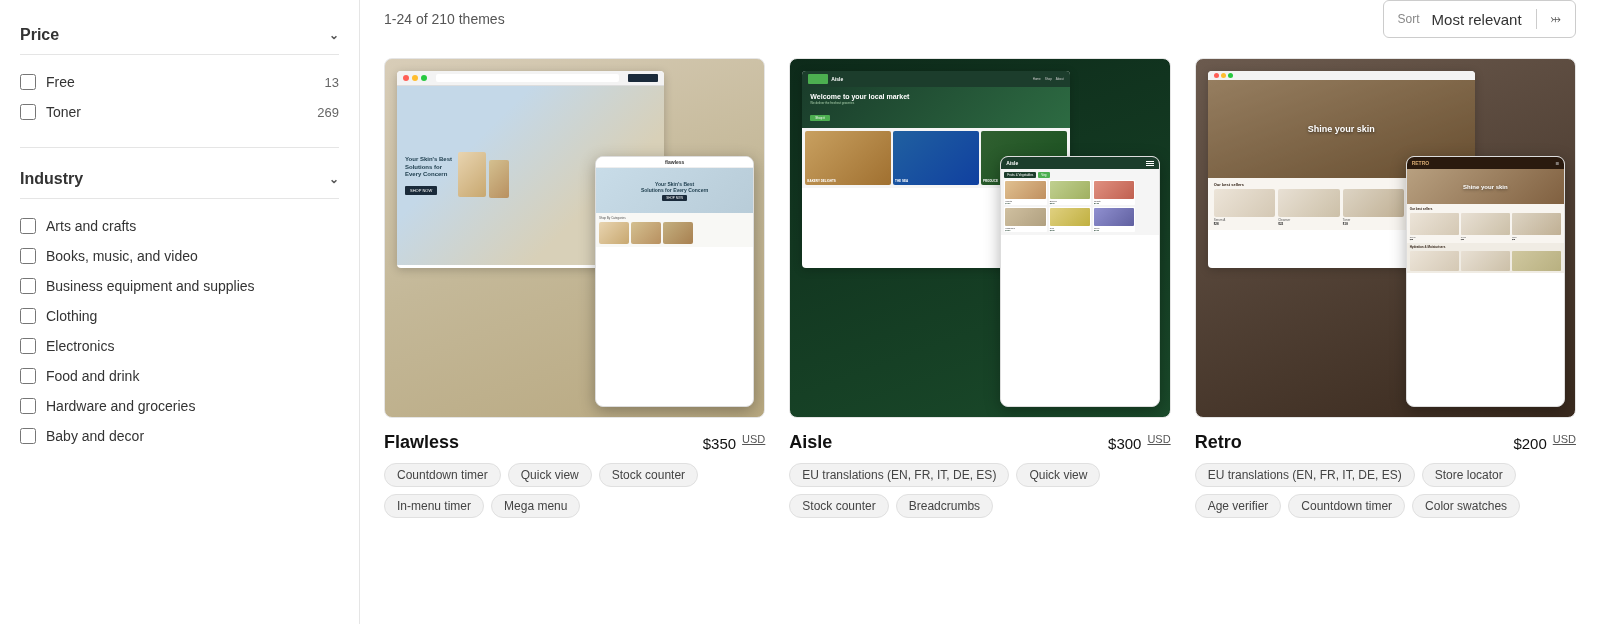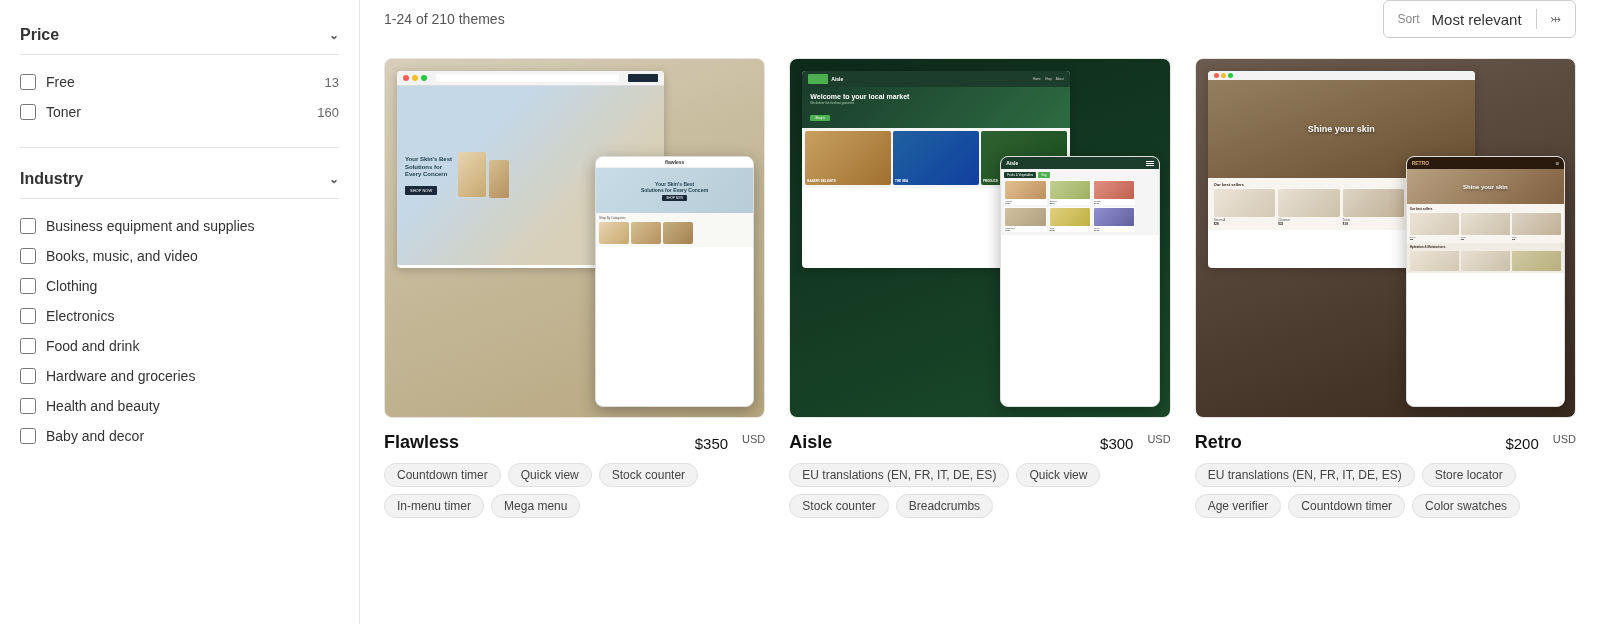--- a/index.html
+++ b/index.html
@@ -35,21 +35,21 @@
 
     
     .themes-grid { display: flex; gap: 24px; }
 
     .theme-card { flex: 1; display: flex; flex-direction: column; border-radius: 17px; }
     .theme-preview { border-radius: 8px; overflow: hidden; border: 1px solid #e5e5e5; margin-bottom: 14px; position: relative; background: #f5f5f5; height: 360px; }
 
     .theme-info { display: flex; justify-content: space-between; align-items: center; margin-bottom: 10px; }
     .theme-name { font-size: 18px; font-weight: 600; color: #111; }
     .theme-price { font-size: 15px; font-weight: 500; color: #111; }
-    .theme-price sup { font-size: 11px; font-weight: 400; color: #555; text-transform: uppercase; margin-left: 14px; }
+    .theme-price sup { font-size: 11px; font-weight: 400; color: #555; text-transform: uppercase; margin-left: 6px; text-decoration: underline; }
 
     .theme-tags { display: flex; flex-wrap: wrap; gap: 7px; }
     .tag { background: #f2f2f2; border: 1px solid #e0e0e0; border-radius: 20px; padding: 4px 12px; font-size: 12px; color: #444; }
 
     
     .flawless-bg { background: linear-gradient(160deg, #d8cdb8 0%, #c4b898 50%, #b8a880 100%); }
 
     
     .aisle-bg { background: linear-gradient(160deg, #0d2a1a 0%, #1a4a2a 100%); }
 
@@ -73,72 +73,72 @@
           <input type="checkbox" style="">
           <span>Free</span>
         </label>
         <span class="count">13</span>
       </div>
       <div class="checkbox-item">
         <label>
           <input type="checkbox" style="">
           <span>Toner</span>
         </label>
-        <span class="count">160</span>
+        <span class="count">269</span>
       </div>
     </div>
 
     <hr class="divider">
 
     <div class="filter-section">
       <div class="filter-header">
         <span>Industry</span>
         <span class="chevron">⌄</span>
       </div>
 
       <div class="checkbox-item">
         <label>
           <input type="checkbox" style="">
+          <span>Arts and crafts</span>
+        </label>
+      </div>
+      <div class="checkbox-item">
+        <label>
+          <input type="checkbox" style="">
+          <span>Books, music, and video</span>
+        </label>
+      </div>
+      <div class="checkbox-item">
+        <label>
+          <input type="checkbox" style="">
           <span>Business equipment and supplies</span>
         </label>
       </div>
       <div class="checkbox-item">
         <label>
           <input type="checkbox" style="">
-          <span>Books, music, and video</span>
-        </label>
-      </div>
-      <div class="checkbox-item">
-        <label>
-          <input type="checkbox" style="">
           <span>Clothing</span>
         </label>
       </div>
       <div class="checkbox-item">
         <label>
           <input type="checkbox" style="">
           <span>Electronics</span>
         </label>
       </div>
       <div class="checkbox-item">
         <label>
           <input type="checkbox" style="">
           <span>Food and drink</span>
         </label>
       </div>
       <div class="checkbox-item">
         <label>
           <input type="checkbox" style="">
           <span>Hardware and groceries</span>
-        </label>
-      </div>
-      <div class="checkbox-item">
-        <label>
-          <input type="checkbox" style="">
-          <span>Health and beauty</span>
         </label>
       </div>
       <div class="checkbox-item">
         <label>
           <input type="checkbox" style="">
           <span>Baby and decor</span>
         </label>
       </div>
     </div>
   </div>

